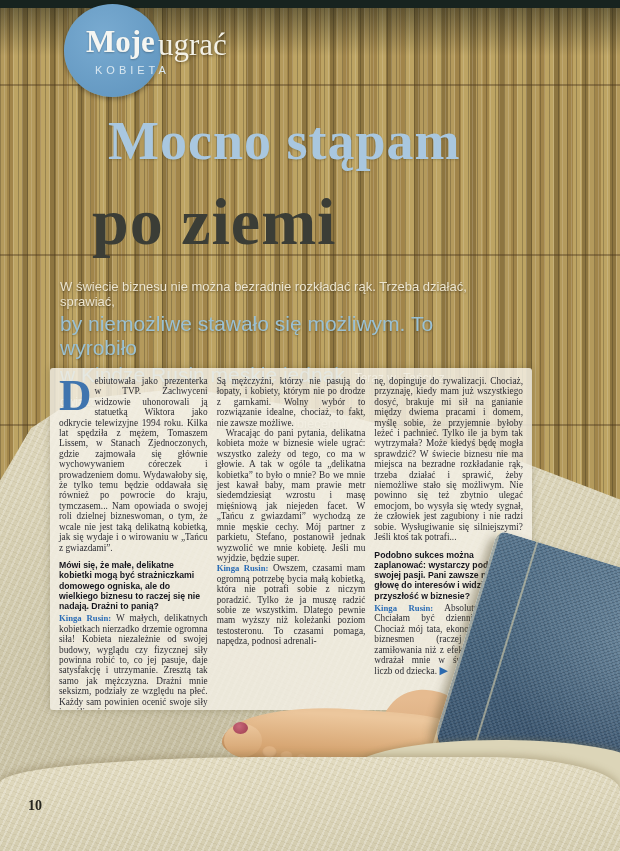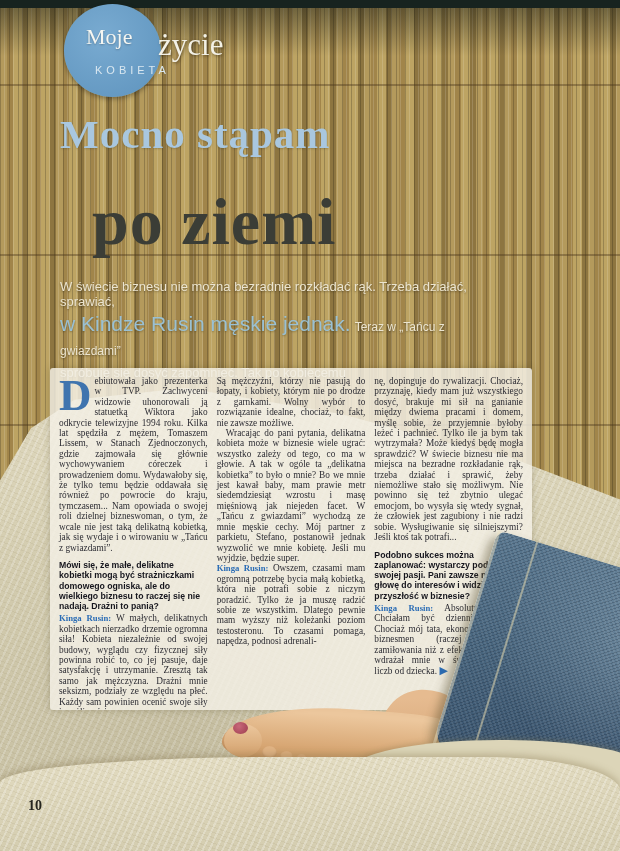--- a/index.html
+++ b/index.html
@@ -26,32 +26,32 @@
       repeating-linear-gradient(23deg, rgba(140,125,90,.10) 0 1px, rgba(0,0,0,0) 1px 5px),
       linear-gradient(180deg, #ded7bd, #d6cfb2 40%, #cdc6a9);
     clip-path: polygon(0 22%, 5% 11%, 12% 5%, 30% 2.5%, 55% 8%, 72% 14%, 82% 17%, 100% 26%, 100% 100%, 0 100%);
   }
   
   .logo-circle { position:absolute; left:64px; top:4px; width:97px; height:93px;
     border-radius:50%; z-index:4;
     background:radial-gradient(circle at 40% 35%, #79abd1, #5e93bd);
     box-shadow:0 2px 5px rgba(0,0,0,.35); }
   .logo-moje { position:absolute; left:86px; top:24px; z-index:5;
-    font-family:"Liberation Serif", serif; font-size:22px; color:#f5f6f2;
-    text-shadow:0 1px 2px rgba(0,0,0,.25); }
+    font-family:"Liberation Serif", serif; font-size:31px; color:#f5f6f2;
+    text-shadow:0 1px 2px rgba(0,0,0,.25);font-weight:bold; }
   .logo-zycie { position:absolute; left:158px; top:27px; z-index:5;
     font-family:"Liberation Serif", serif; font-size:31px; color:#f3f1e6;
     text-shadow:1px 1px 3px rgba(40,30,10,.55); }
   .logo-kobieta { position:absolute; left:95px; top:64px; z-index:5;
     font-family:"Liberation Sans", sans-serif; font-size:11px; letter-spacing:4px;
     color:#d9e7f0; }
   
   .headline-1 { position:absolute; left:60px; top:110px; z-index:4;
-    font-family:"Liberation Serif", serif; font-weight:bold; font-size:41px;
-    letter-spacing:1px; color:#a9c7df; text-shadow:0 1px 2px rgba(60,50,20,.25); }
+    font-family:"Liberation Serif", serif; font-weight:bold; font-size:54px;
+    letter-spacing:1px; color:#a9c7df; text-shadow:0 1px 2px rgba(60,50,20,.25);padding-left:48px; }
   .headline-2 { position:absolute; left:60px; top:184px; z-index:4;
     font-family:"Liberation Serif", serif; font-weight:bold; font-size:66px;
     letter-spacing:1px; color:#3b3d36;padding-left:32px; }
   
   .standfirst { position:absolute; left:60px; top:279px; width:424px; z-index:4;
     font-family:"Liberation Sans", sans-serif; }
   .sf-small { font-size:13px; color:#ece5d0; text-shadow:0 1px 2px rgba(50,40,15,.5); }
   .sf-big { font-size:21px; color:#9ac0d3; margin-top:3px;
     text-shadow:0 1px 2px rgba(50,40,15,.35); }
   .sf-note { font-size:12px; color:#ece5d0; margin-left:4px; }
@@ -121,28 +121,29 @@
 </style>
 </head>
 <body>
 
 <div class="bamboo"></div>
 <div class="sand"></div>
 <div class="top-bar"></div>
 
 <div class="logo-circle"></div>
 <div class="logo-moje">Moje</div>
-<div class="logo-zycie">życie</div>
+<div class="logo-zycie">ugrać</div>
 <div class="logo-kobieta">KOBIETA</div>
 
 <div class="headline-1">Mocno stąpam</div>
 <div class="headline-2">po ziemi</div>
 
 <div class="standfirst">
   <div class="sf-small">W świecie biznesu nie można bezradnie rozkładać rąk. Trzeba działać, sprawiać,</div>
+  <div class="sf-big">by niemożliwe stawało się możliwym. To wyrobiło</div>
   <div class="sf-big"><span>w Kindze Rusin męskie jednak.</span><span class="sf-small sf-note">Teraz w „Tańcu z gwiazdami”</span></div>
   <div class="sf-small sf-last">spróbuje się dosyć zapomnieć. Tak po kobiecemu</div>
 </div>
 
 <div class="panel">
   <div class="col">
     <p><span class="dropcap">D</span><span>ebiutowała jako prezenterka w TVP. Zachwyceni widzowie uhonorowali ją statuetką Wiktora jako odkrycie telewizyjne 1994 roku. Kilka lat spędziła z mężem, Tomaszem Lissem, w Stanach Zjednoczonych, gdzie zajmowała się głównie wychowywaniem córeczek i prowadzeniem domu. Wydawałoby się, że tylko temu będzie oddawała się również po powrocie do kraju, tymczasem... Nam opowiada o swojej roli dzielnej bizneswoman, o tym, że wcale nie jest taką delikatną kobietką, jak się wydaje i o wirowaniu w „Tańcu z gwiazdami”.</span></p>
     <p class="q">Mówi się, że małe, delikatne kobietki mogą być strażniczkami domowego ogniska, ale do wielkiego biznesu to raczej się nie nadają. Drażni to panią?</p>
     <p><span class="speaker">Kinga Rusin:</span> <span>W małych, delikatnych kobietkach nierzadko drzemie ogromna siła! Kobieta niezależnie od swojej budowy, wyglądu czy fizycznej siły powinna robić to, co jej pasuje, daje satysfakcję i utrzymanie. Zresztą tak samo jak mężczyzna. Drażni mnie seksizm, podziały ze względu na płeć. Każdy sam powinien ocenić swoje siły i możliwości.</span></p>
   </div>

